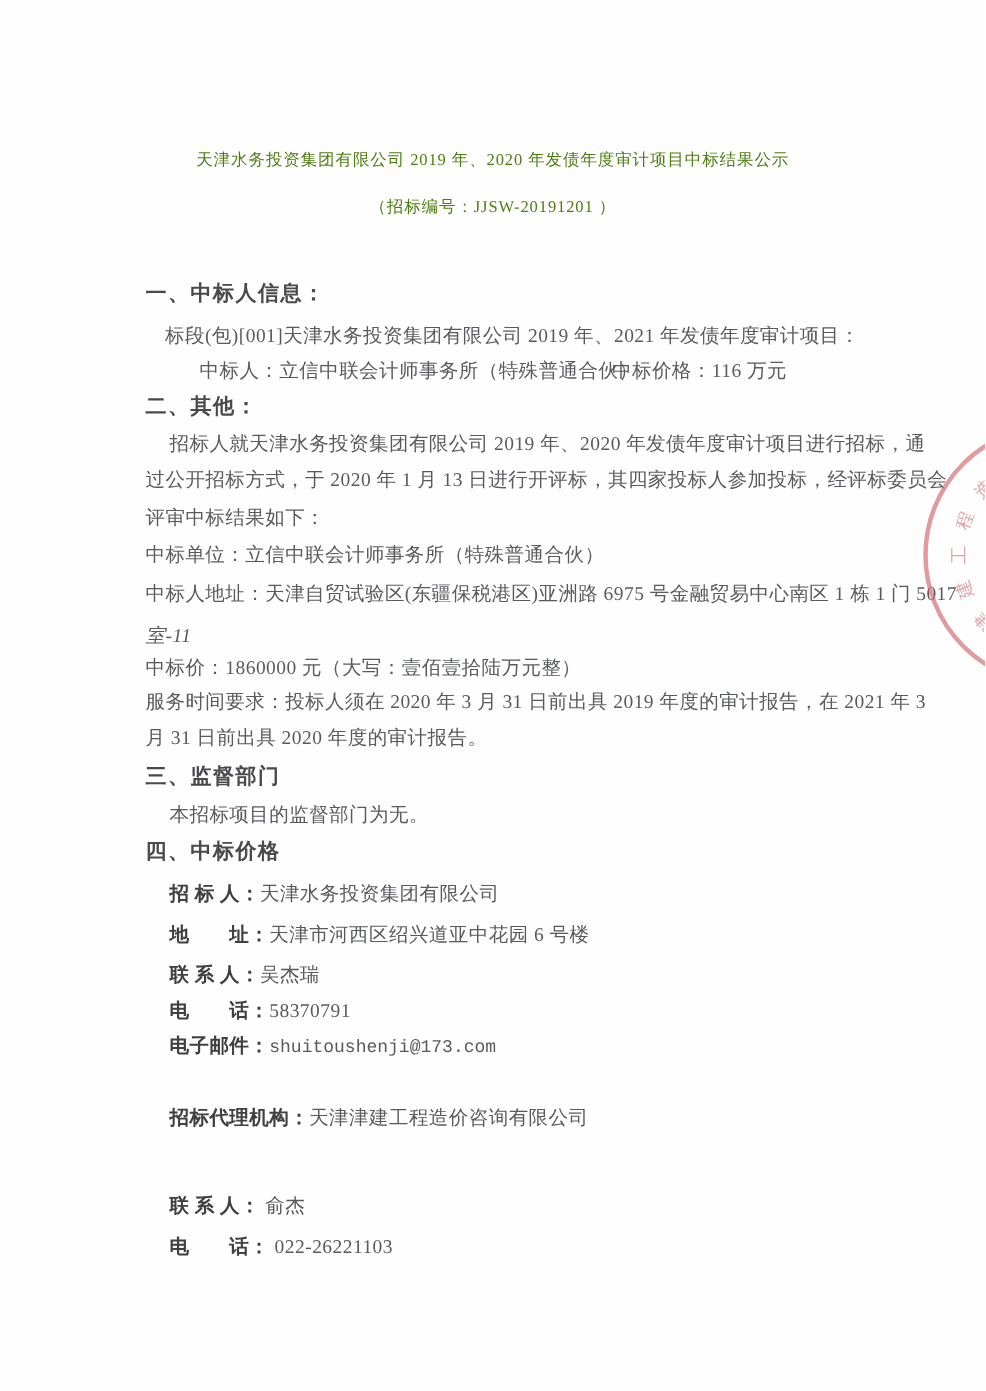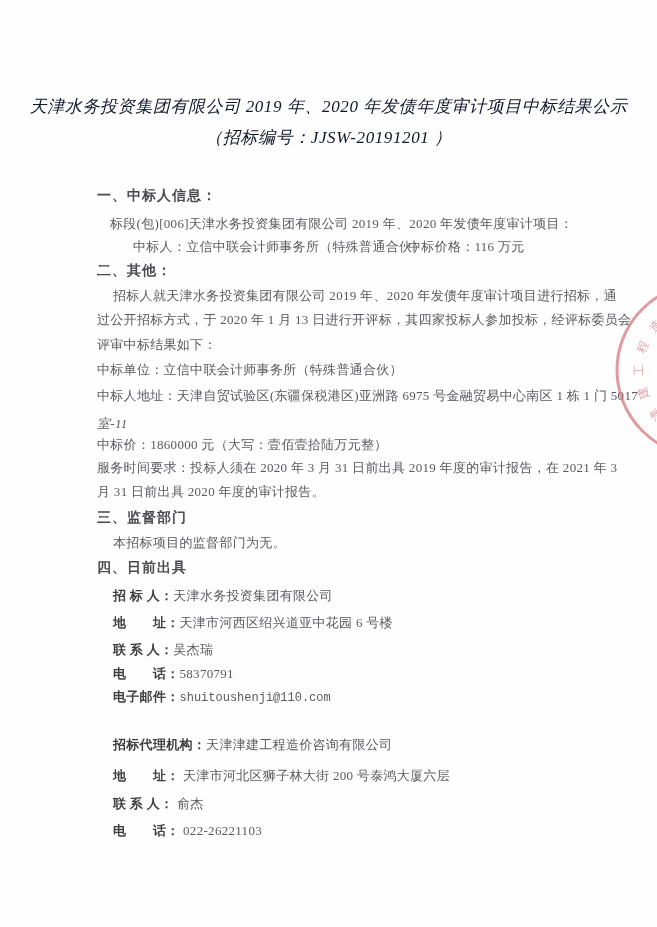--- a/index.html
+++ b/index.html
@@ -14,21 +14,21 @@
   }
   .line{
     position:absolute;
     white-space:nowrap;
     font-size:13px;
     line-height:16px;
     letter-spacing:0.3px;
   }
   .title{
     left:0;right:0;text-align:center;
-    font-size:17px;color:#0f172a;letter-spacing:0.6px;font-style:italic;
+    font-size:11px;color:#4d7c0f;letter-spacing:0.6px;
   }
   .heading{
     font-family:"Liberation Sans","DejaVu Sans",sans-serif;
     font-weight:bold;font-size:14px;color:#4a4a4e;letter-spacing:1px;
   }
   .lbl{font-weight:bold;color:#404040;}
   .mono{font-family:"Liberation Mono","DejaVu Sans Mono",monospace;font-size:12px;letter-spacing:0;}
   
   .t1{top:99px;}  .t2{top:130px;}
   .h1{top:187px;left:97px;}
@@ -59,63 +59,60 @@
 </style>
 </head>
 <body>
 
 <div class="page">
 
   <div class="line title t1">天津水务投资集团有限公司 2019 年、2020 年发债年度审计项目中标结果公示</div>
   <div class="line title t2">（招标编号：JJSW-20191201 ）</div>
 
   <div class="line heading h1">一、中标人信息：</div>
-  <div class="line l-lot">标段(包)[006]天津水务投资集团有限公司 2019 年、2020 年发债年度审计项目：</div>
+  <div class="line l-lot">标段(包)[001]天津水务投资集团有限公司 2019 年、2021 年发债年度审计项目：</div>
   <div class="line l-winner">中标人：立信中联会计师事务所（特殊普通合伙）</div>
   <div class="line l-price-right">
     <span>中标价格：</span><span>116 万元</span>
   </div>
 
   <div class="line heading h2">二、其他：</div>
   <div class="line p1">招标人就天津水务投资集团有限公司 2019 年、2020 年发债年度审计项目进行招标，通</div>
   <div class="line p2">过公开招标方式，于 2020 年 1 月 13 日进行开评标，其四家投标人参加投标，经评标委员会</div>
   <div class="line p3">评审中标结果如下：</div>
   <div class="line l-unit">中标单位：立信中联会计师事务所（特殊普通合伙）</div>
   <div class="line l-addr1">中标人地址：天津自贸试验区(东疆保税港区)亚洲路 6975 号金融贸易中心南区 1 栋 1 门 5017</div>
   <div class="line l-addr2">室-11</div>
   <div class="line l-bidprice">中标价：1860000 元（大写：壹佰壹拾陆万元整）</div>
   <div class="line l-svc1">服务时间要求：投标人须在 2020 年 3 月 31 日前出具 2019 年度的审计报告，在 2021 年 3</div>
   <div class="line l-svc2">月 31 日前出具 2020 年度的审计报告。</div>
 
   <div class="line heading h3">三、监督部门</div>
   <div class="line l-sup">本招标项目的监督部门为无。</div>
 
-  <div class="line heading h4">四、日前出具</div>
+  <div class="line heading h4">四、中标价格</div>
 
   <div class="line c1">
     <span class="lbl">招  标  人：</span><span>天津水务投资集团有限公司</span>
   </div>
   <div class="line c2">
     <span class="lbl">地　　址：</span><span>天津市河西区绍兴道亚中花园 6 号楼</span>
   </div>
   <div class="line c3">
     <span class="lbl">联  系  人：</span><span>吴杰瑞</span>
   </div>
   <div class="line c4">
     <span class="lbl">电　　话：</span><span>58370791</span>
   </div>
   <div class="line c5">
-    <span class="lbl">电子邮件：</span><span class="mono">shuitoushenji@110.com</span>
+    <span class="lbl">电子邮件：</span><span class="mono">shuitoushenji@173.com</span>
   </div>
 
   <div class="line a1">
     <span class="lbl">招标代理机构：</span><span>天津津建工程造价咨询有限公司</span>
-  </div>
-  <div class="line a2">
-    <span class="lbl">地　　址：</span>&nbsp;<span>天津市河北区狮子林大街 200 号泰鸿大厦六层</span>
   </div>
   <div class="line a3">
     <span class="lbl">联  系  人：</span>&nbsp;<span>俞杰</span>
   </div>
   <div class="line a4">
     <span class="lbl">电　　话：</span>&nbsp;<span>022-26221103</span>
   </div>
 
   <div class="stamp">
     <svg width="48" height="168" viewBox="0 0 48 168" xmlns="http://www.w3.org/2000/svg">

